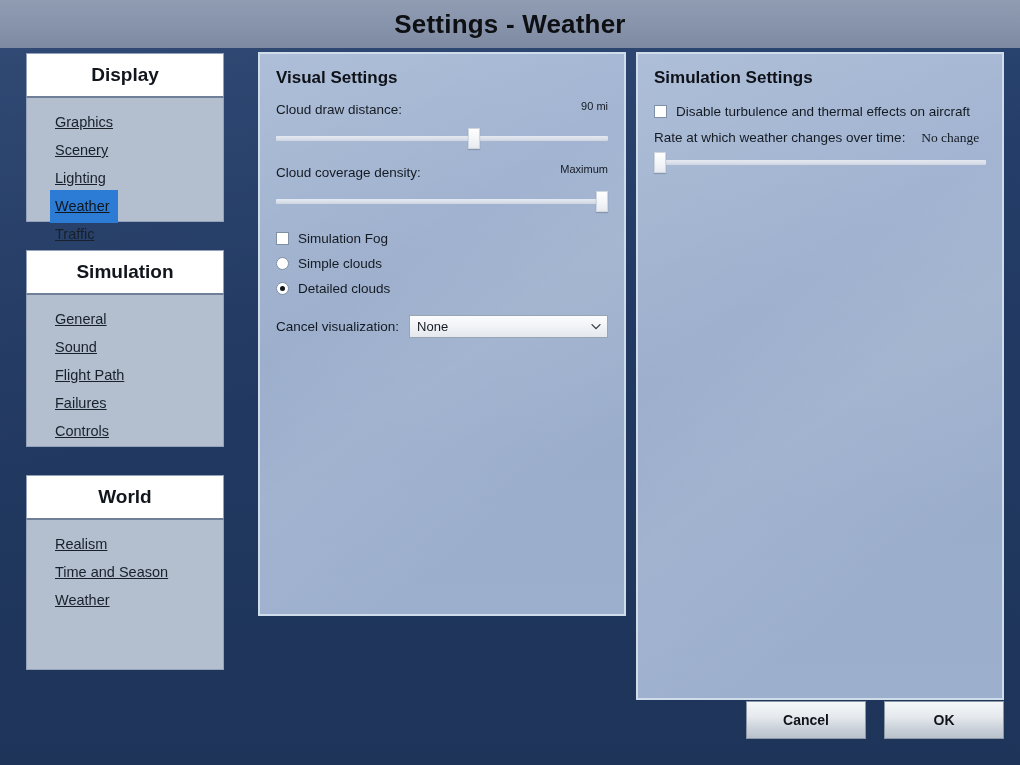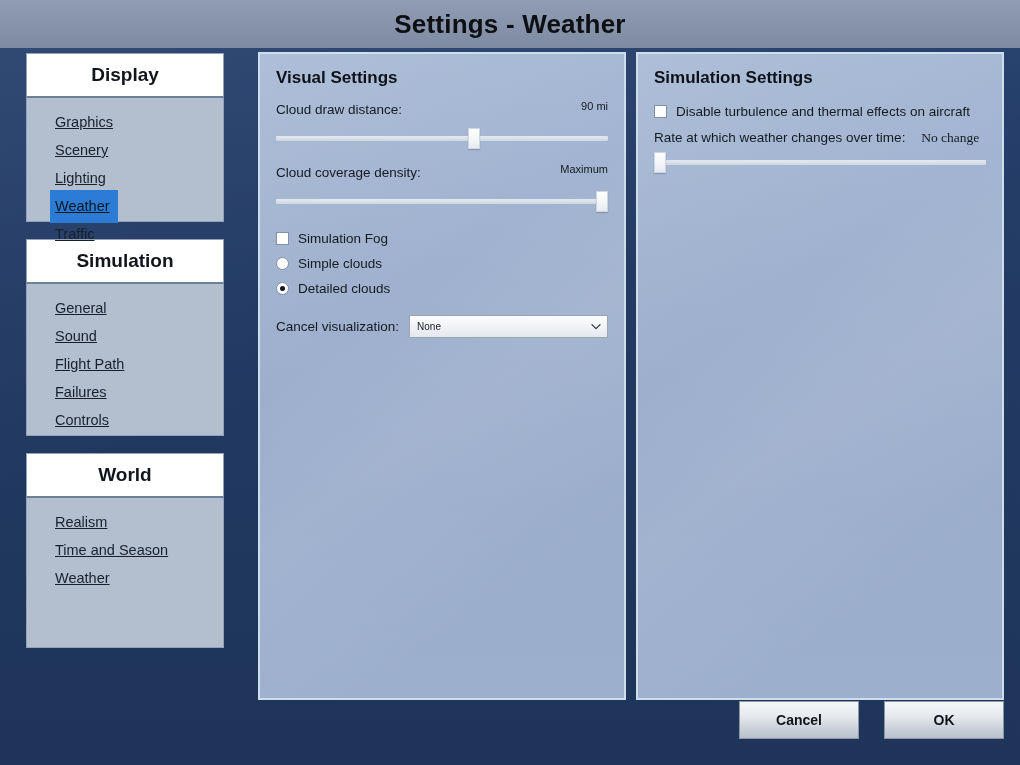--- a/index.html
+++ b/index.html
@@ -45,21 +45,21 @@
   }
 
   
   #sidebar {
     position: absolute;
     left: 26px;
     top: 53px;
     width: 198px;
   }
   .side-group {
-    margin-bottom: 17px;
+    margin-bottom: 28px;
   }
   .side-head {
     background: #ffffff;
     border: 1px solid #93a2ba;
     border-bottom: 2px solid #6f7f99;
     height: 45px;
     display: flex;
     align-items: center;
     justify-content: center;
     box-sizing: border-box;
@@ -108,21 +108,21 @@
     top: 52px;
     background:
       linear-gradient(145deg, rgba(255,255,255,0.10) 0%, rgba(255,255,255,0.0) 38%, rgba(255,255,255,0.07) 55%, rgba(255,255,255,0.0) 80%),
       linear-gradient(180deg, #a5b7d4 0%, #9fb1ce 35%, #9aadcb 70%, #9cafcd 100%);
     border: 2px solid #cfdcea;
     box-sizing: border-box;
   }
   #panel-visual {
     left: 258px;
     width: 368px;
-    height: 648px;
+    height: 564px;
     text-decoration: underline;
   }
   #panel-sim {
     left: 636px;
     width: 368px;
     height: 648px;
   }
   .panel-title {
     position: absolute;
     left: 16px;
@@ -241,21 +241,21 @@
     flex: 1 1 auto;
     height: 23px;
     background: linear-gradient(180deg, #fbfcfd 0%, #f2f4f7 45%, #e4e8ee 100%);
     border: 1px solid #9aa5b4;
     box-sizing: border-box;
     display: flex;
     align-items: center;
     padding: 0 20px 0 7px;
   }
   .select-value {
-    font-size: 10px;
+    font-size: 13px;
     color: #171c24;
   }
   .select-chevron {
     position: absolute;
     right: 7px;
     top: 50%;
     transform: translateY(-60%);
     width: 9px;
     height: 9px;
   }
@@ -281,21 +281,21 @@
     height: 26px;
     margin-top: 3px;
   }
 
   
   #footer {
     position: absolute;
     right: 16px;
     bottom: 26px;
     display: flex;
-    gap: 25px;
+    gap: 18px;
   }
   .btn {
     width: 120px;
     height: 38px;
     background: linear-gradient(180deg, #f4f6f8 0%, #e6eaee 40%, #c9d0d8 75%, #b9c2cc 100%);
     border: 1px solid #8d98a6;
     box-sizing: border-box;
     font-size: 14px;
     font-weight: bold;
     color: #10141a;

